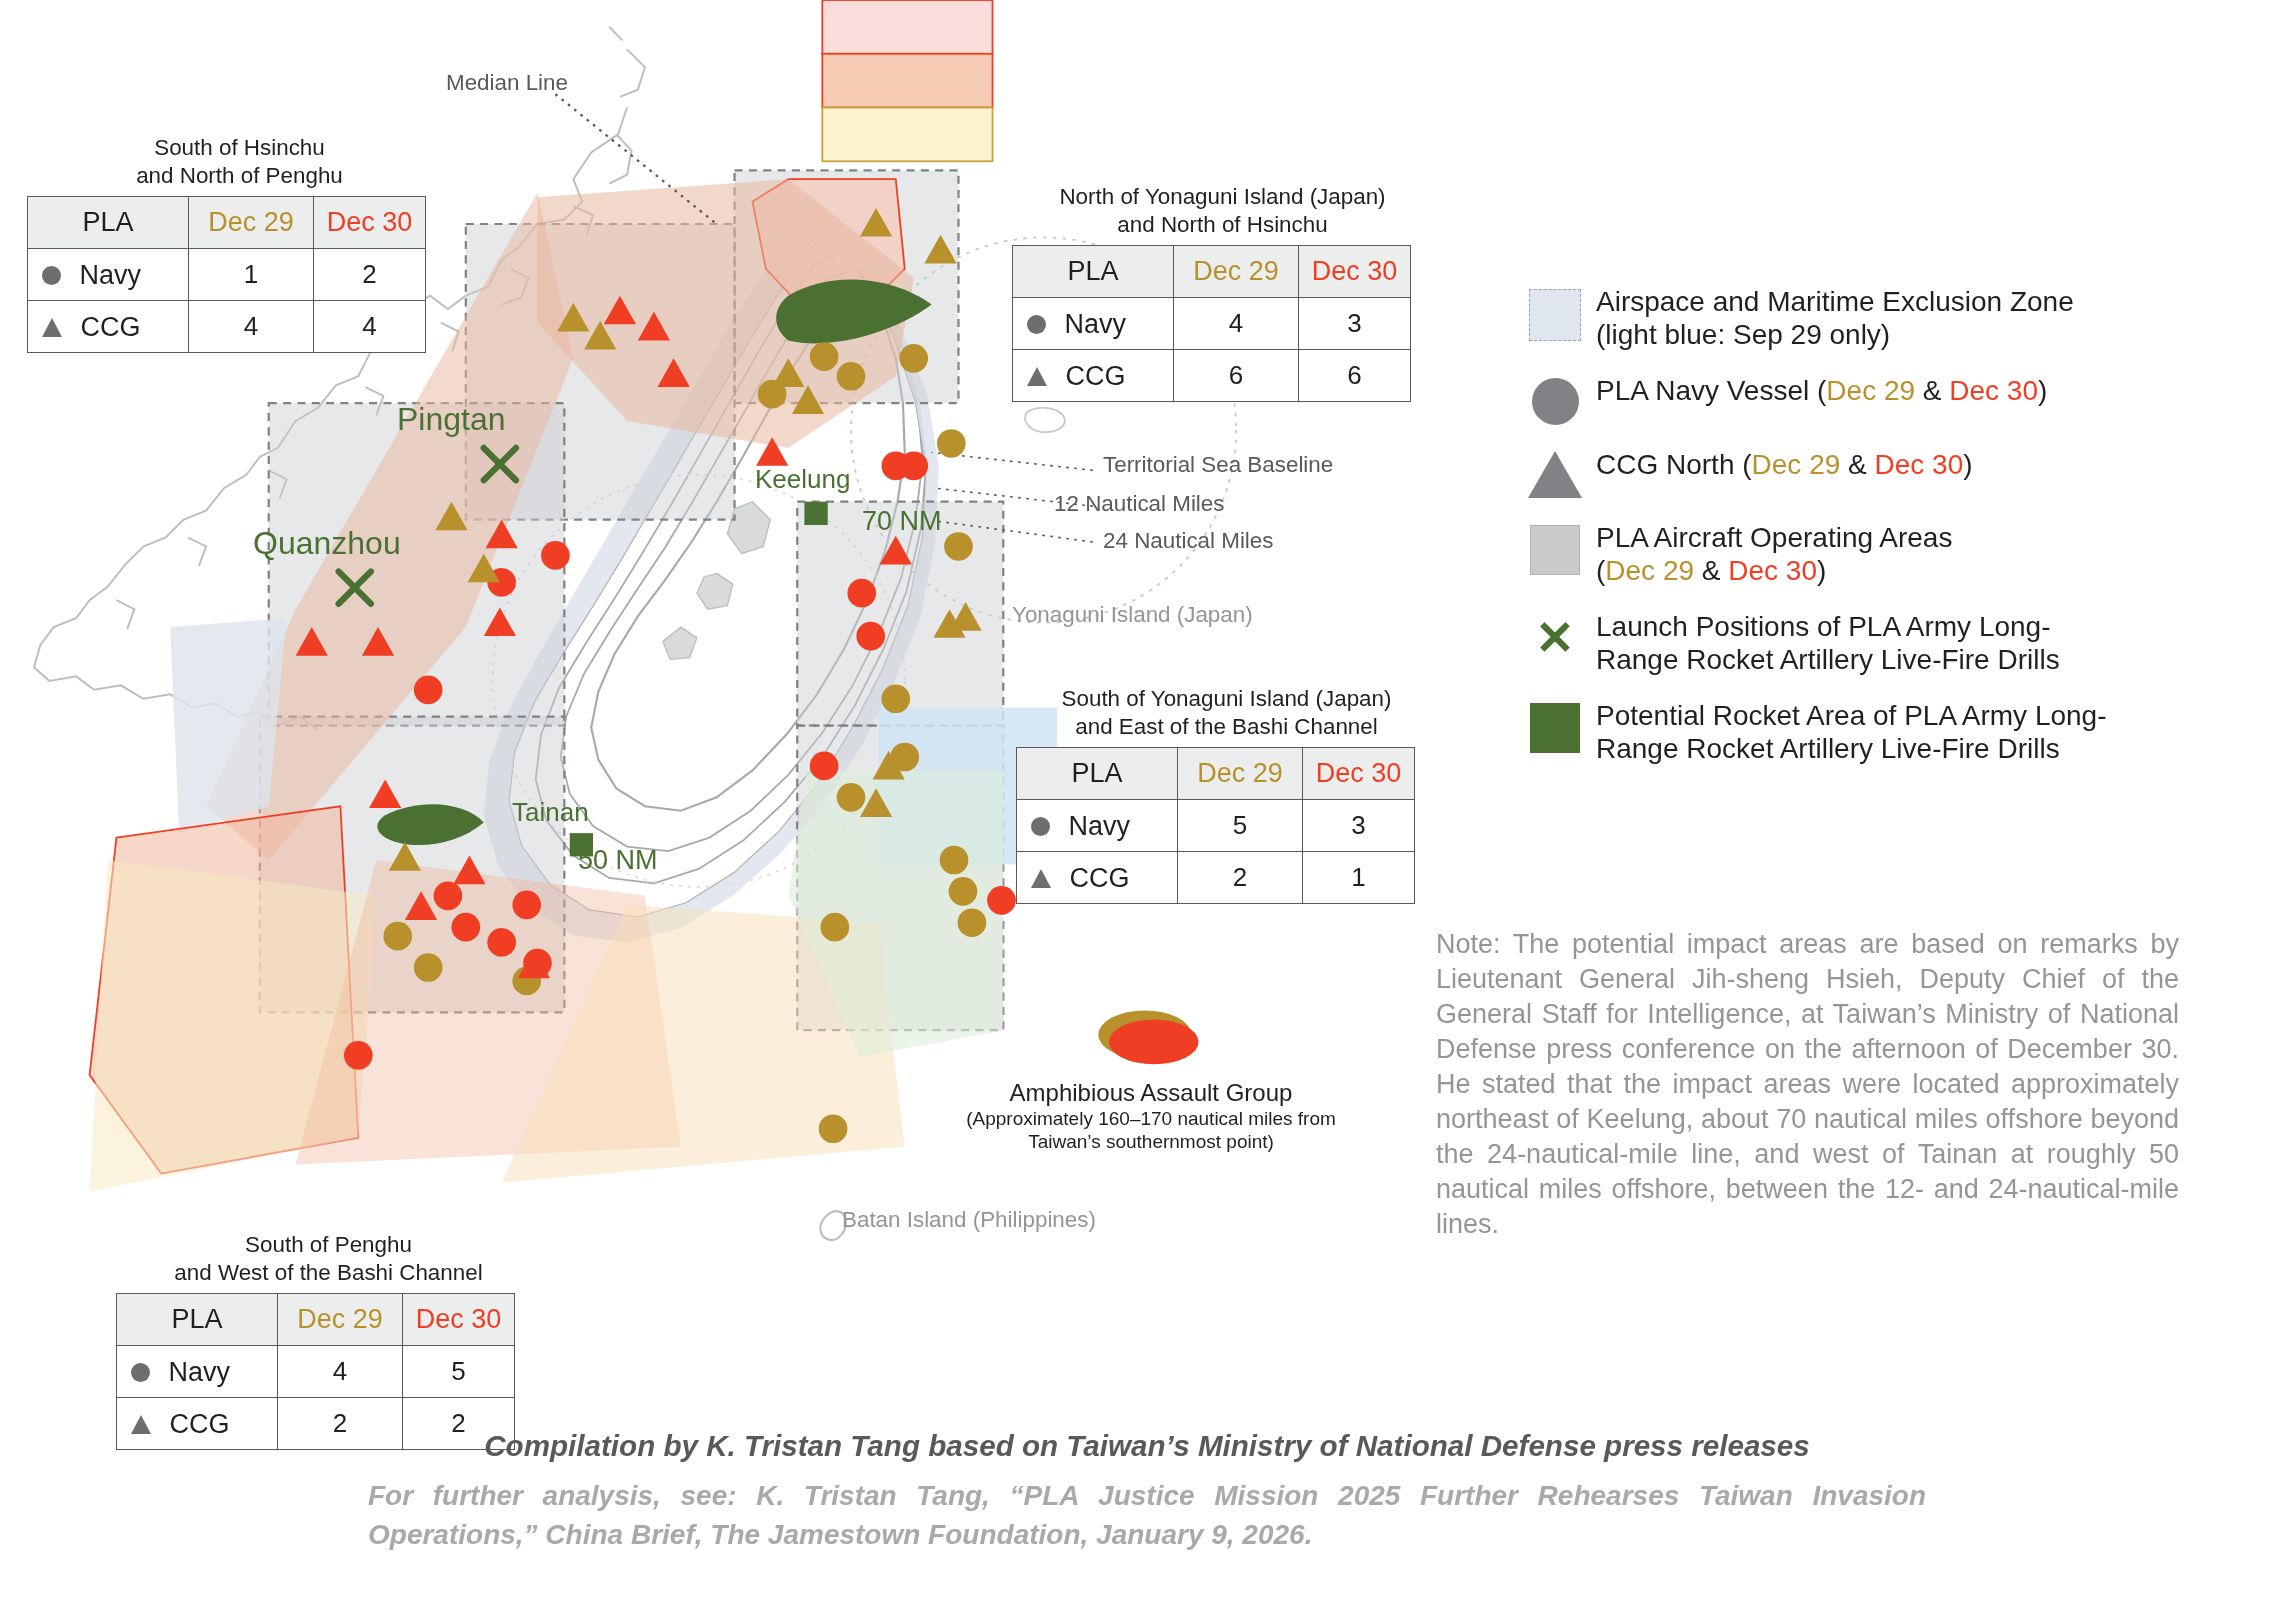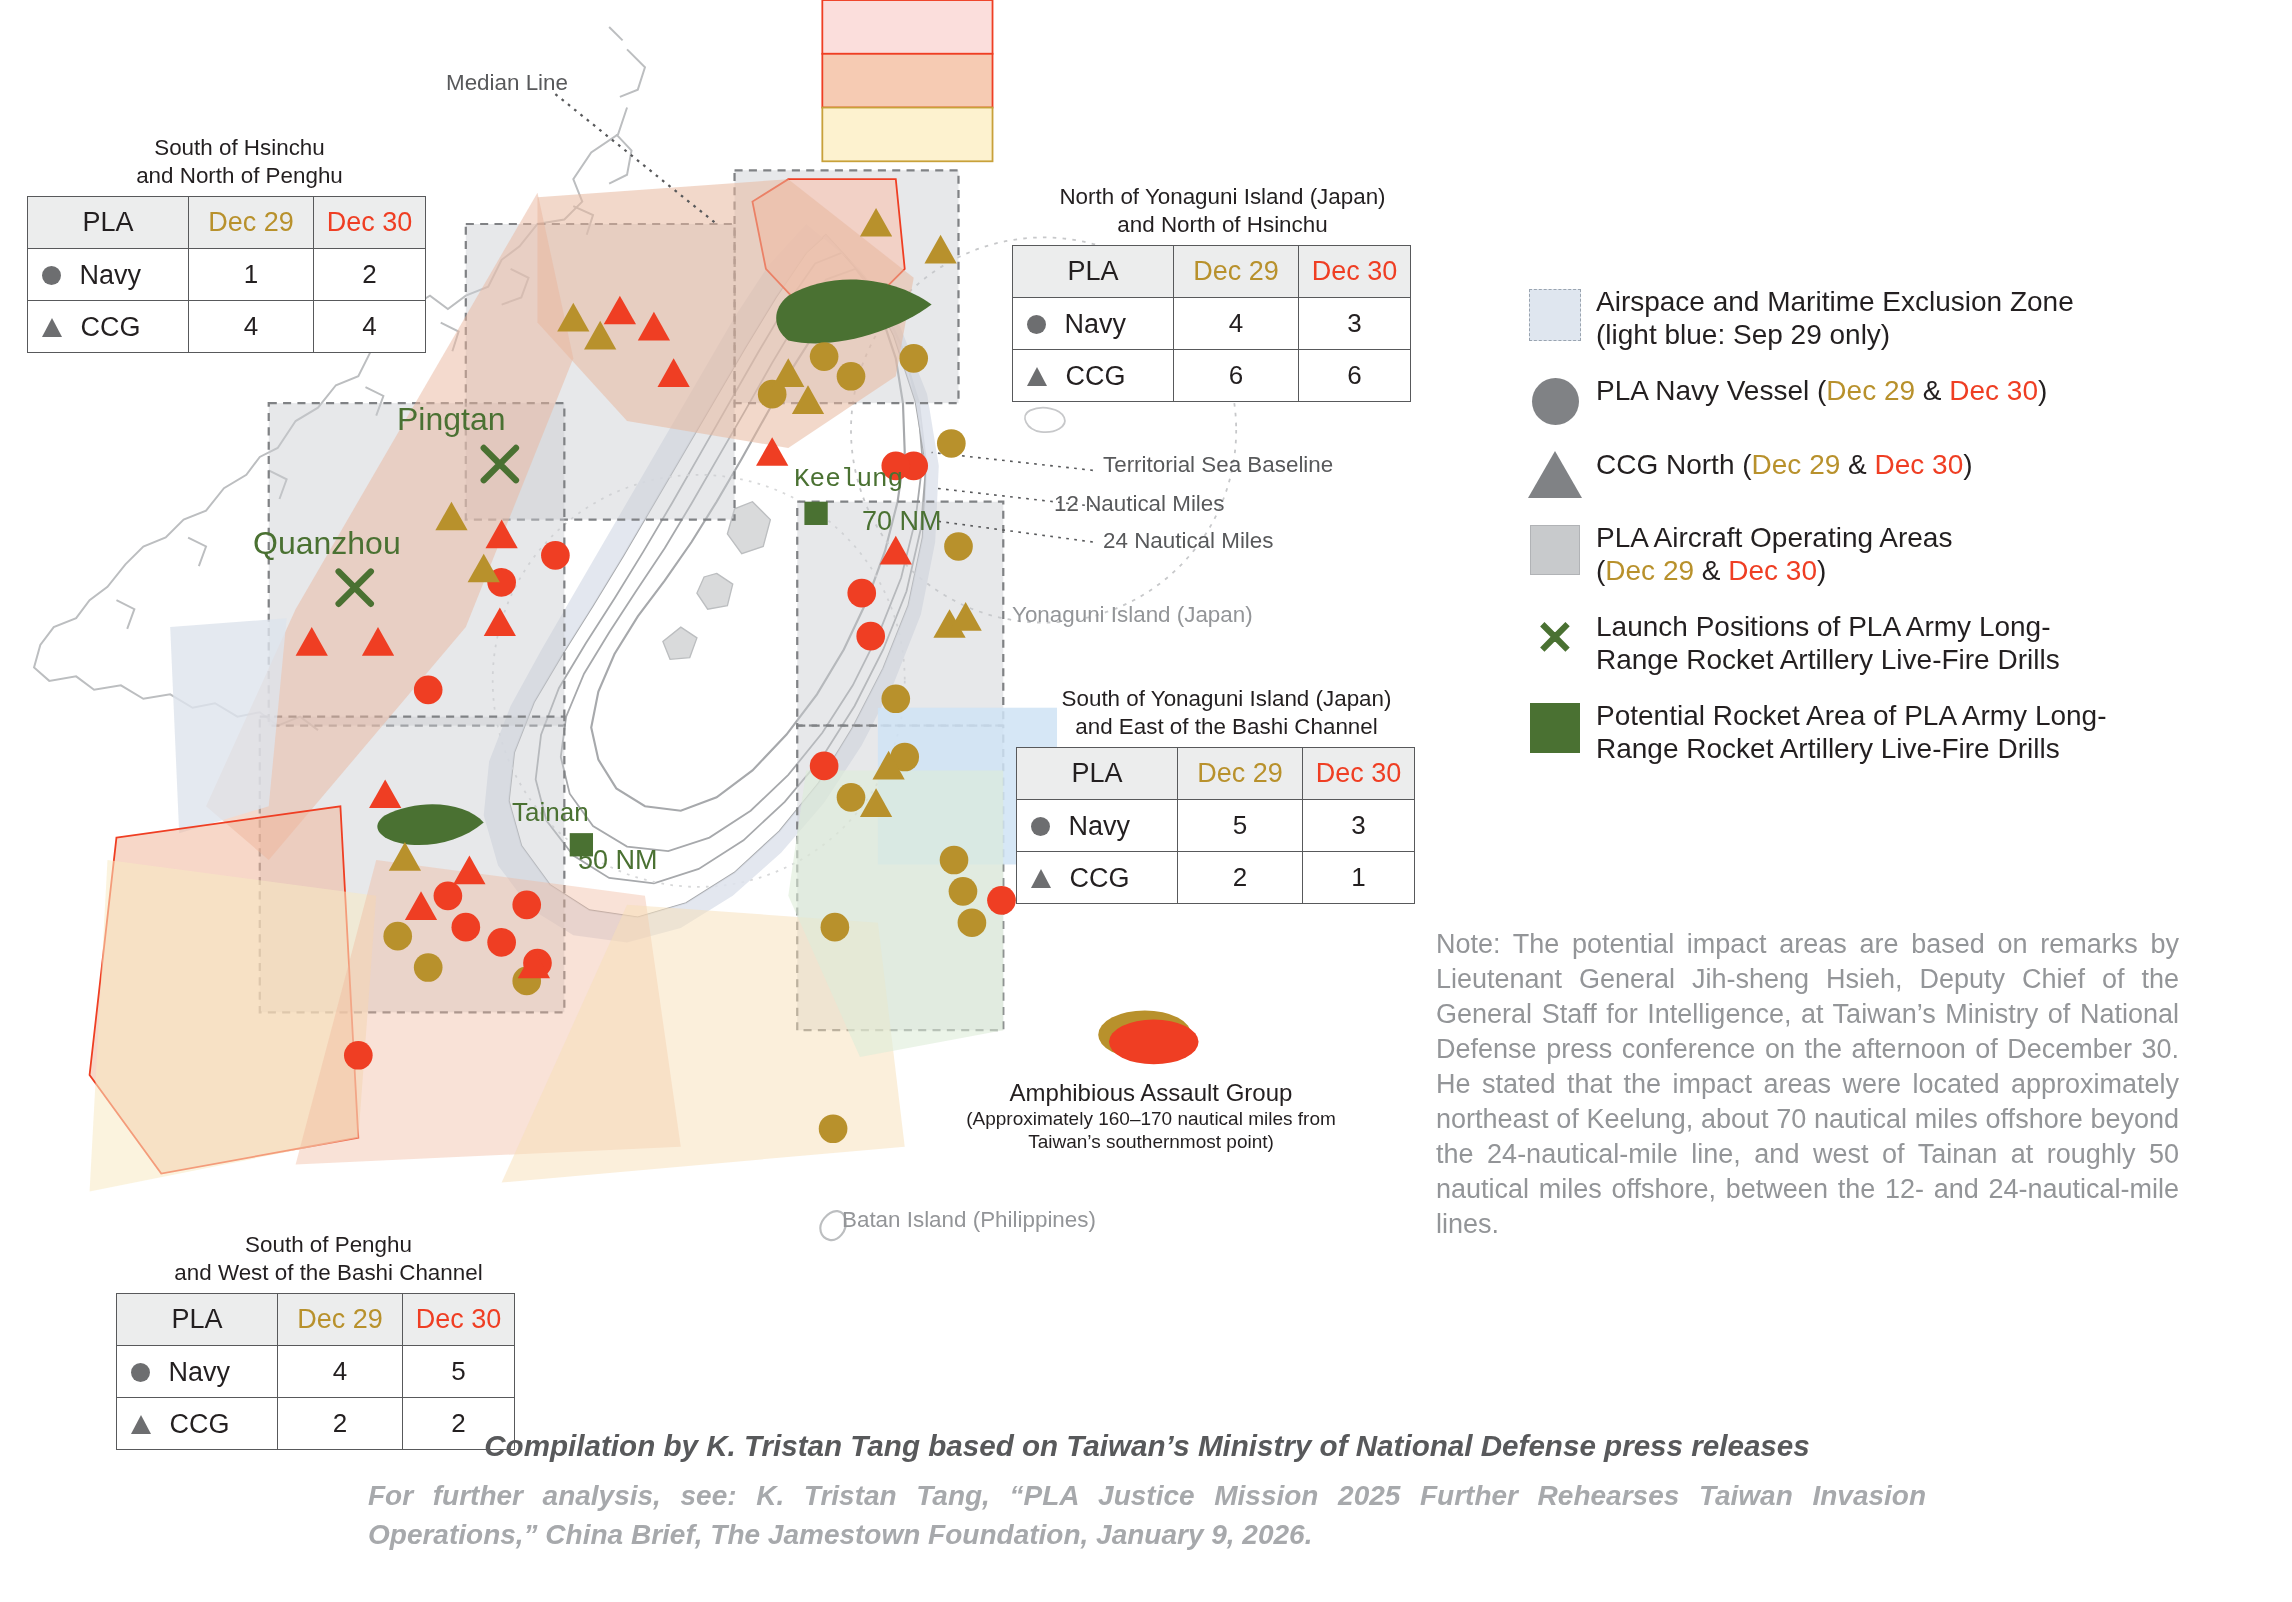--- a/index.html
+++ b/index.html
@@ -114,21 +114,21 @@
     font-size: 22.4px;
     color: #58595b;
   }
   .lbl-nm {
     font-size: 27px;
     color: #4a7132;
   }
   #lbl-median-line { left: 446px; top: 70px; }
   #lbl-pingtan { left: 397px; top: 401px; }
   #lbl-quanzhou { left: 253px; top: 525px; }
-  #lbl-keelung { left: 794px; top: 464px; font-family: Liberation Mono, monospace; }
+  #lbl-keelung { left: 755px; top: 464px; }
   #lbl-tainan { left: 512px; top: 797px; }
   #lbl-70nm { left: 862px; top: 506px; }
   #lbl-50nm { left: 578px; top: 845px; }
   #lbl-territorial { left: 1103px; top: 452px; }
   #lbl-12nm { left: 1054px; top: 491px; }
   #lbl-24nm { left: 1103px; top: 528px; }
   #lbl-yonaguni-island { left: 1012px; top: 602px; }
   #lbl-batan { left: 842px; top: 1207px; }
   #lbl-aag {
     left: 963px; top: 1079px;

